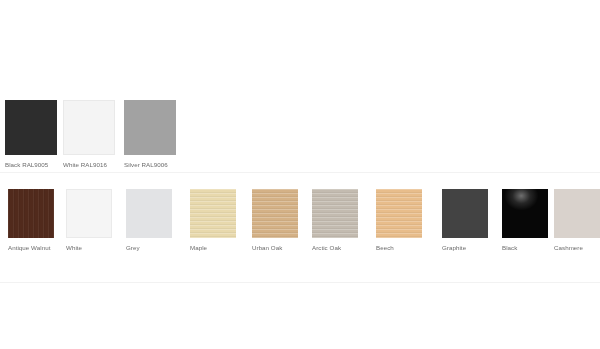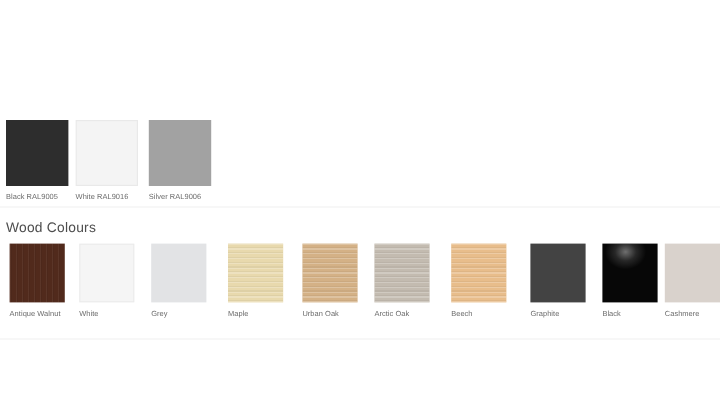--- a/index.html
+++ b/index.html
@@ -154,21 +154,20 @@
         <div class="swatch-label">Silver RAL9006</div>
       </div>
 
     </div>
   </div>
 
   <div class="divider" style="top:172px;"></div>
 
   <div class="section" style="top:183px;height:90px;">
 
-    <div class="section-title">Wood Colours</div>
 
     <div class="swatch-row row-wood" style="margin-top:6px;height:66px;">
 
       <div class="swatch-cell" style="left:8px;">
         <div class="swatch grain-v" style="background-color:#512a1c;"></div>
         <div class="swatch-label">Antique Walnut</div>
       </div>
 
       <div class="swatch-cell" style="left:66px;">
         <div class="swatch soft-edge" style="background-color:#f5f5f5;"></div>

